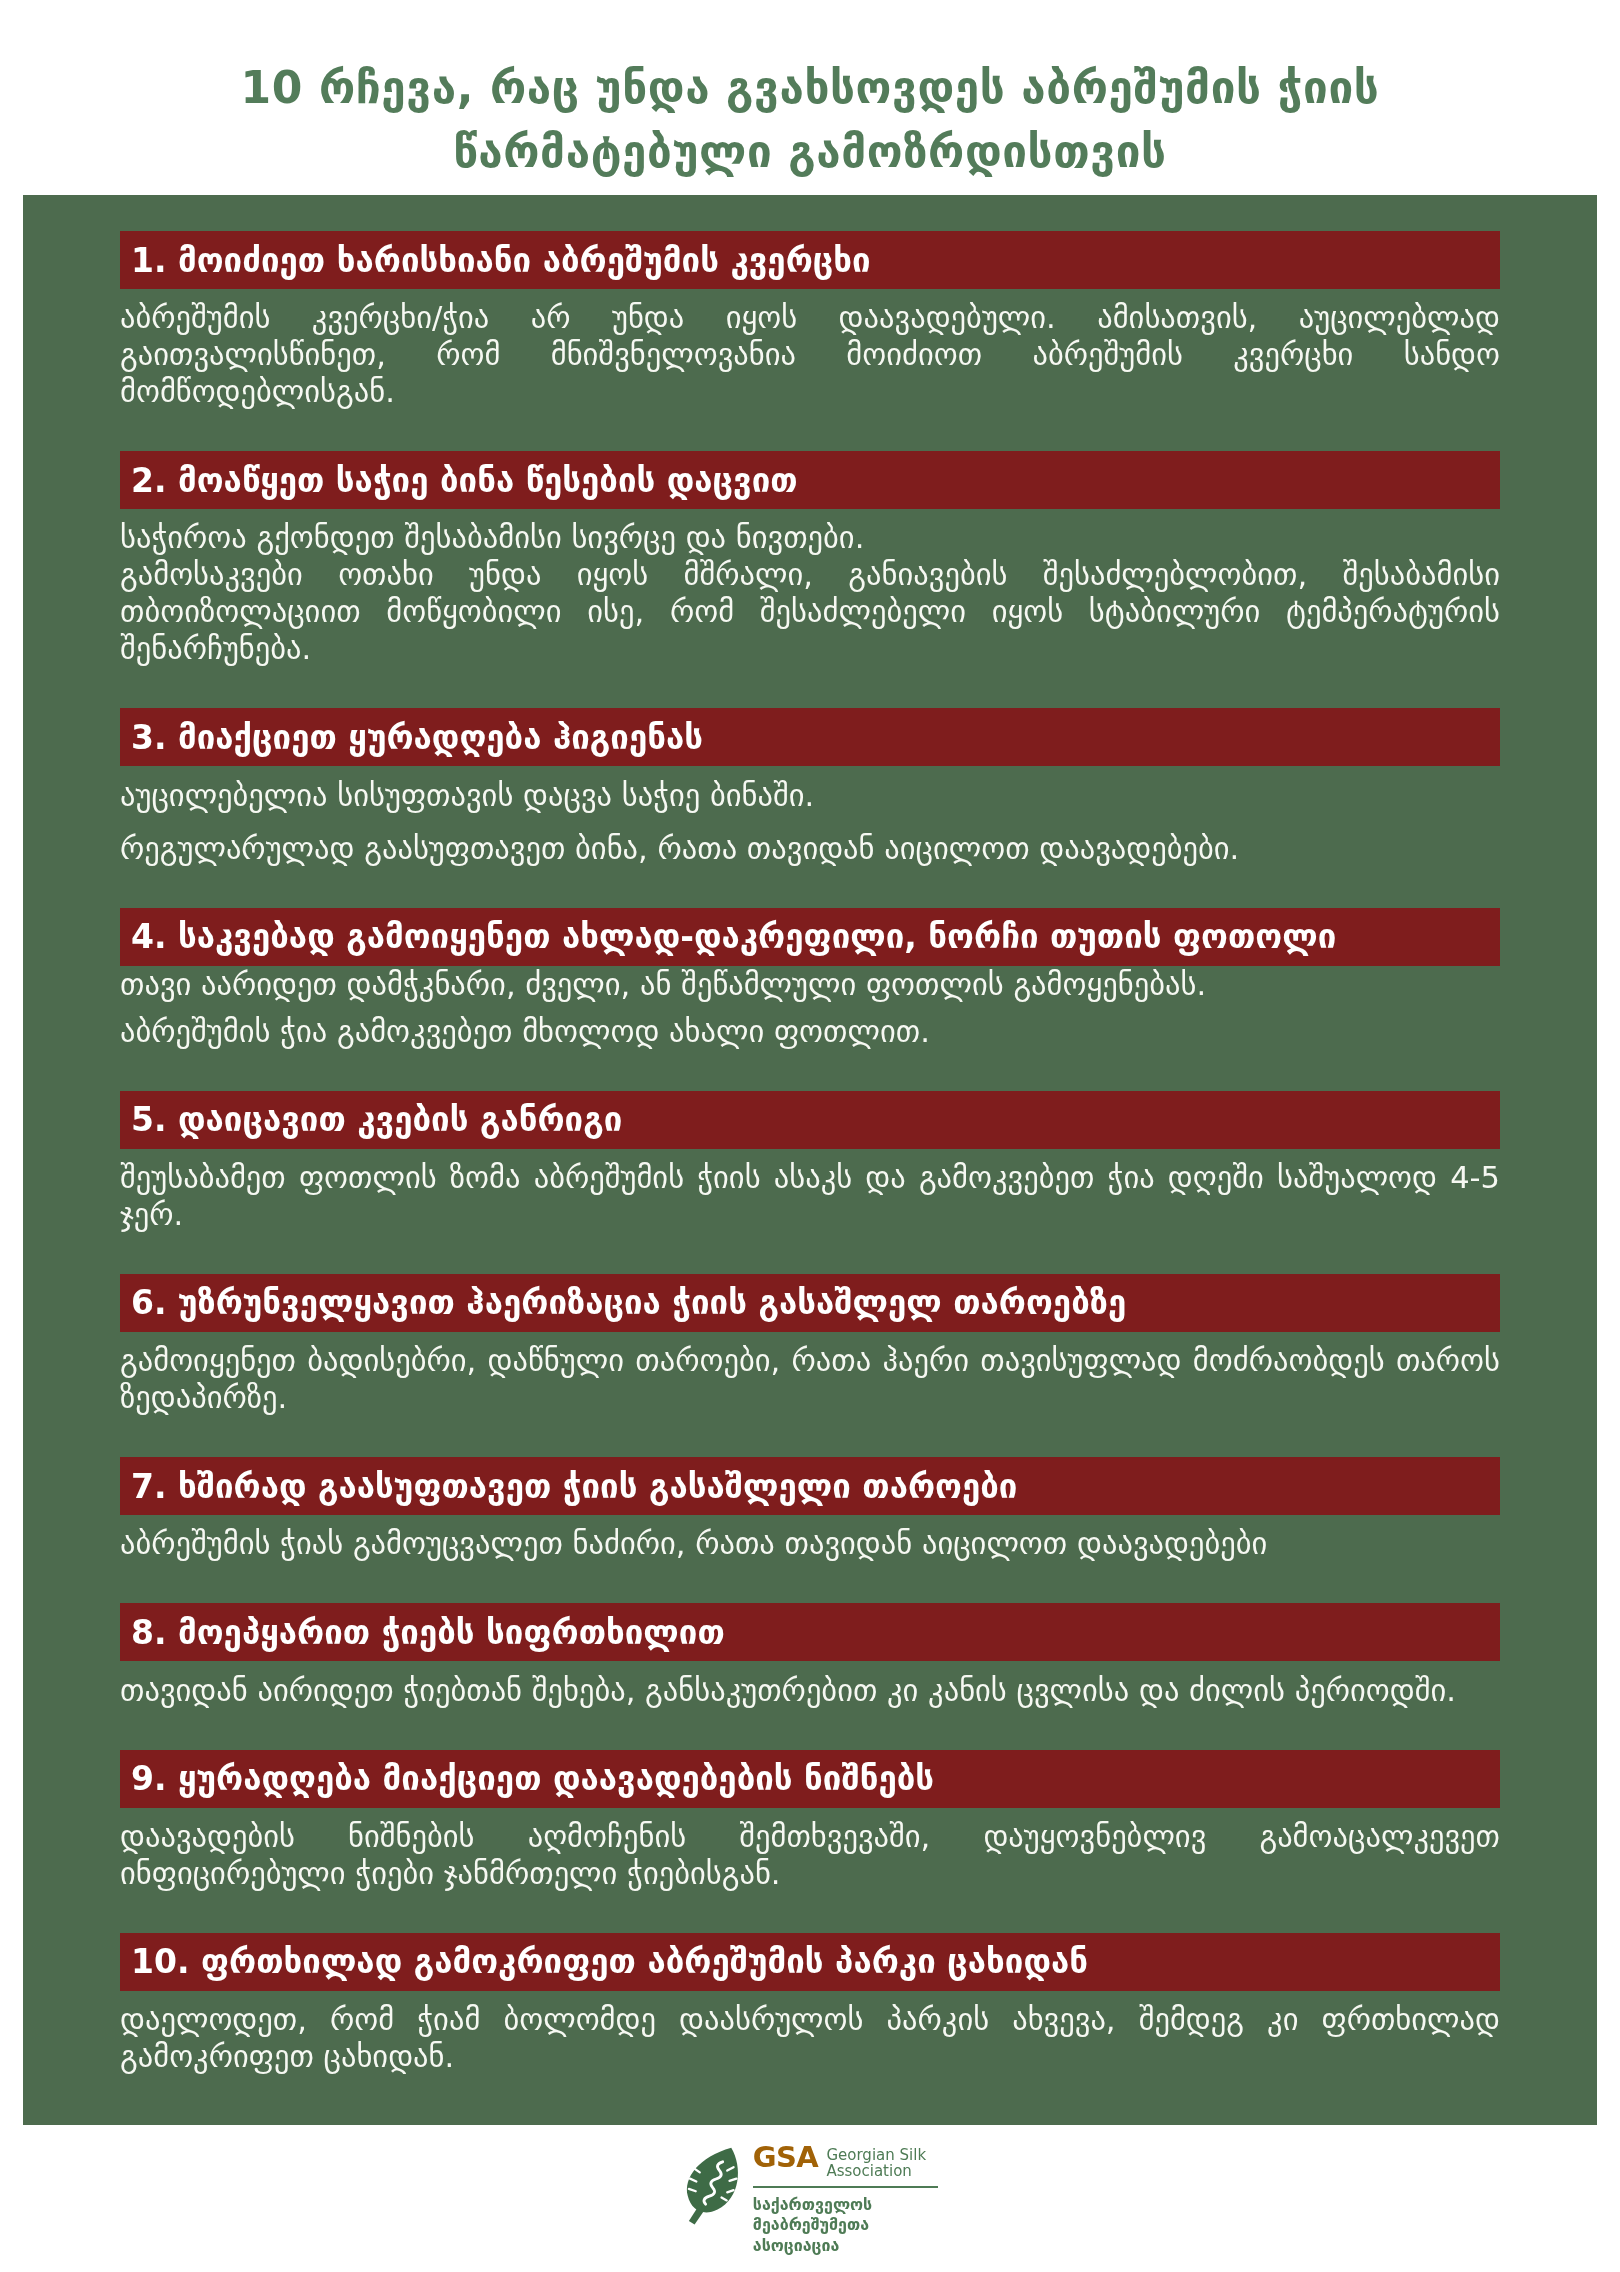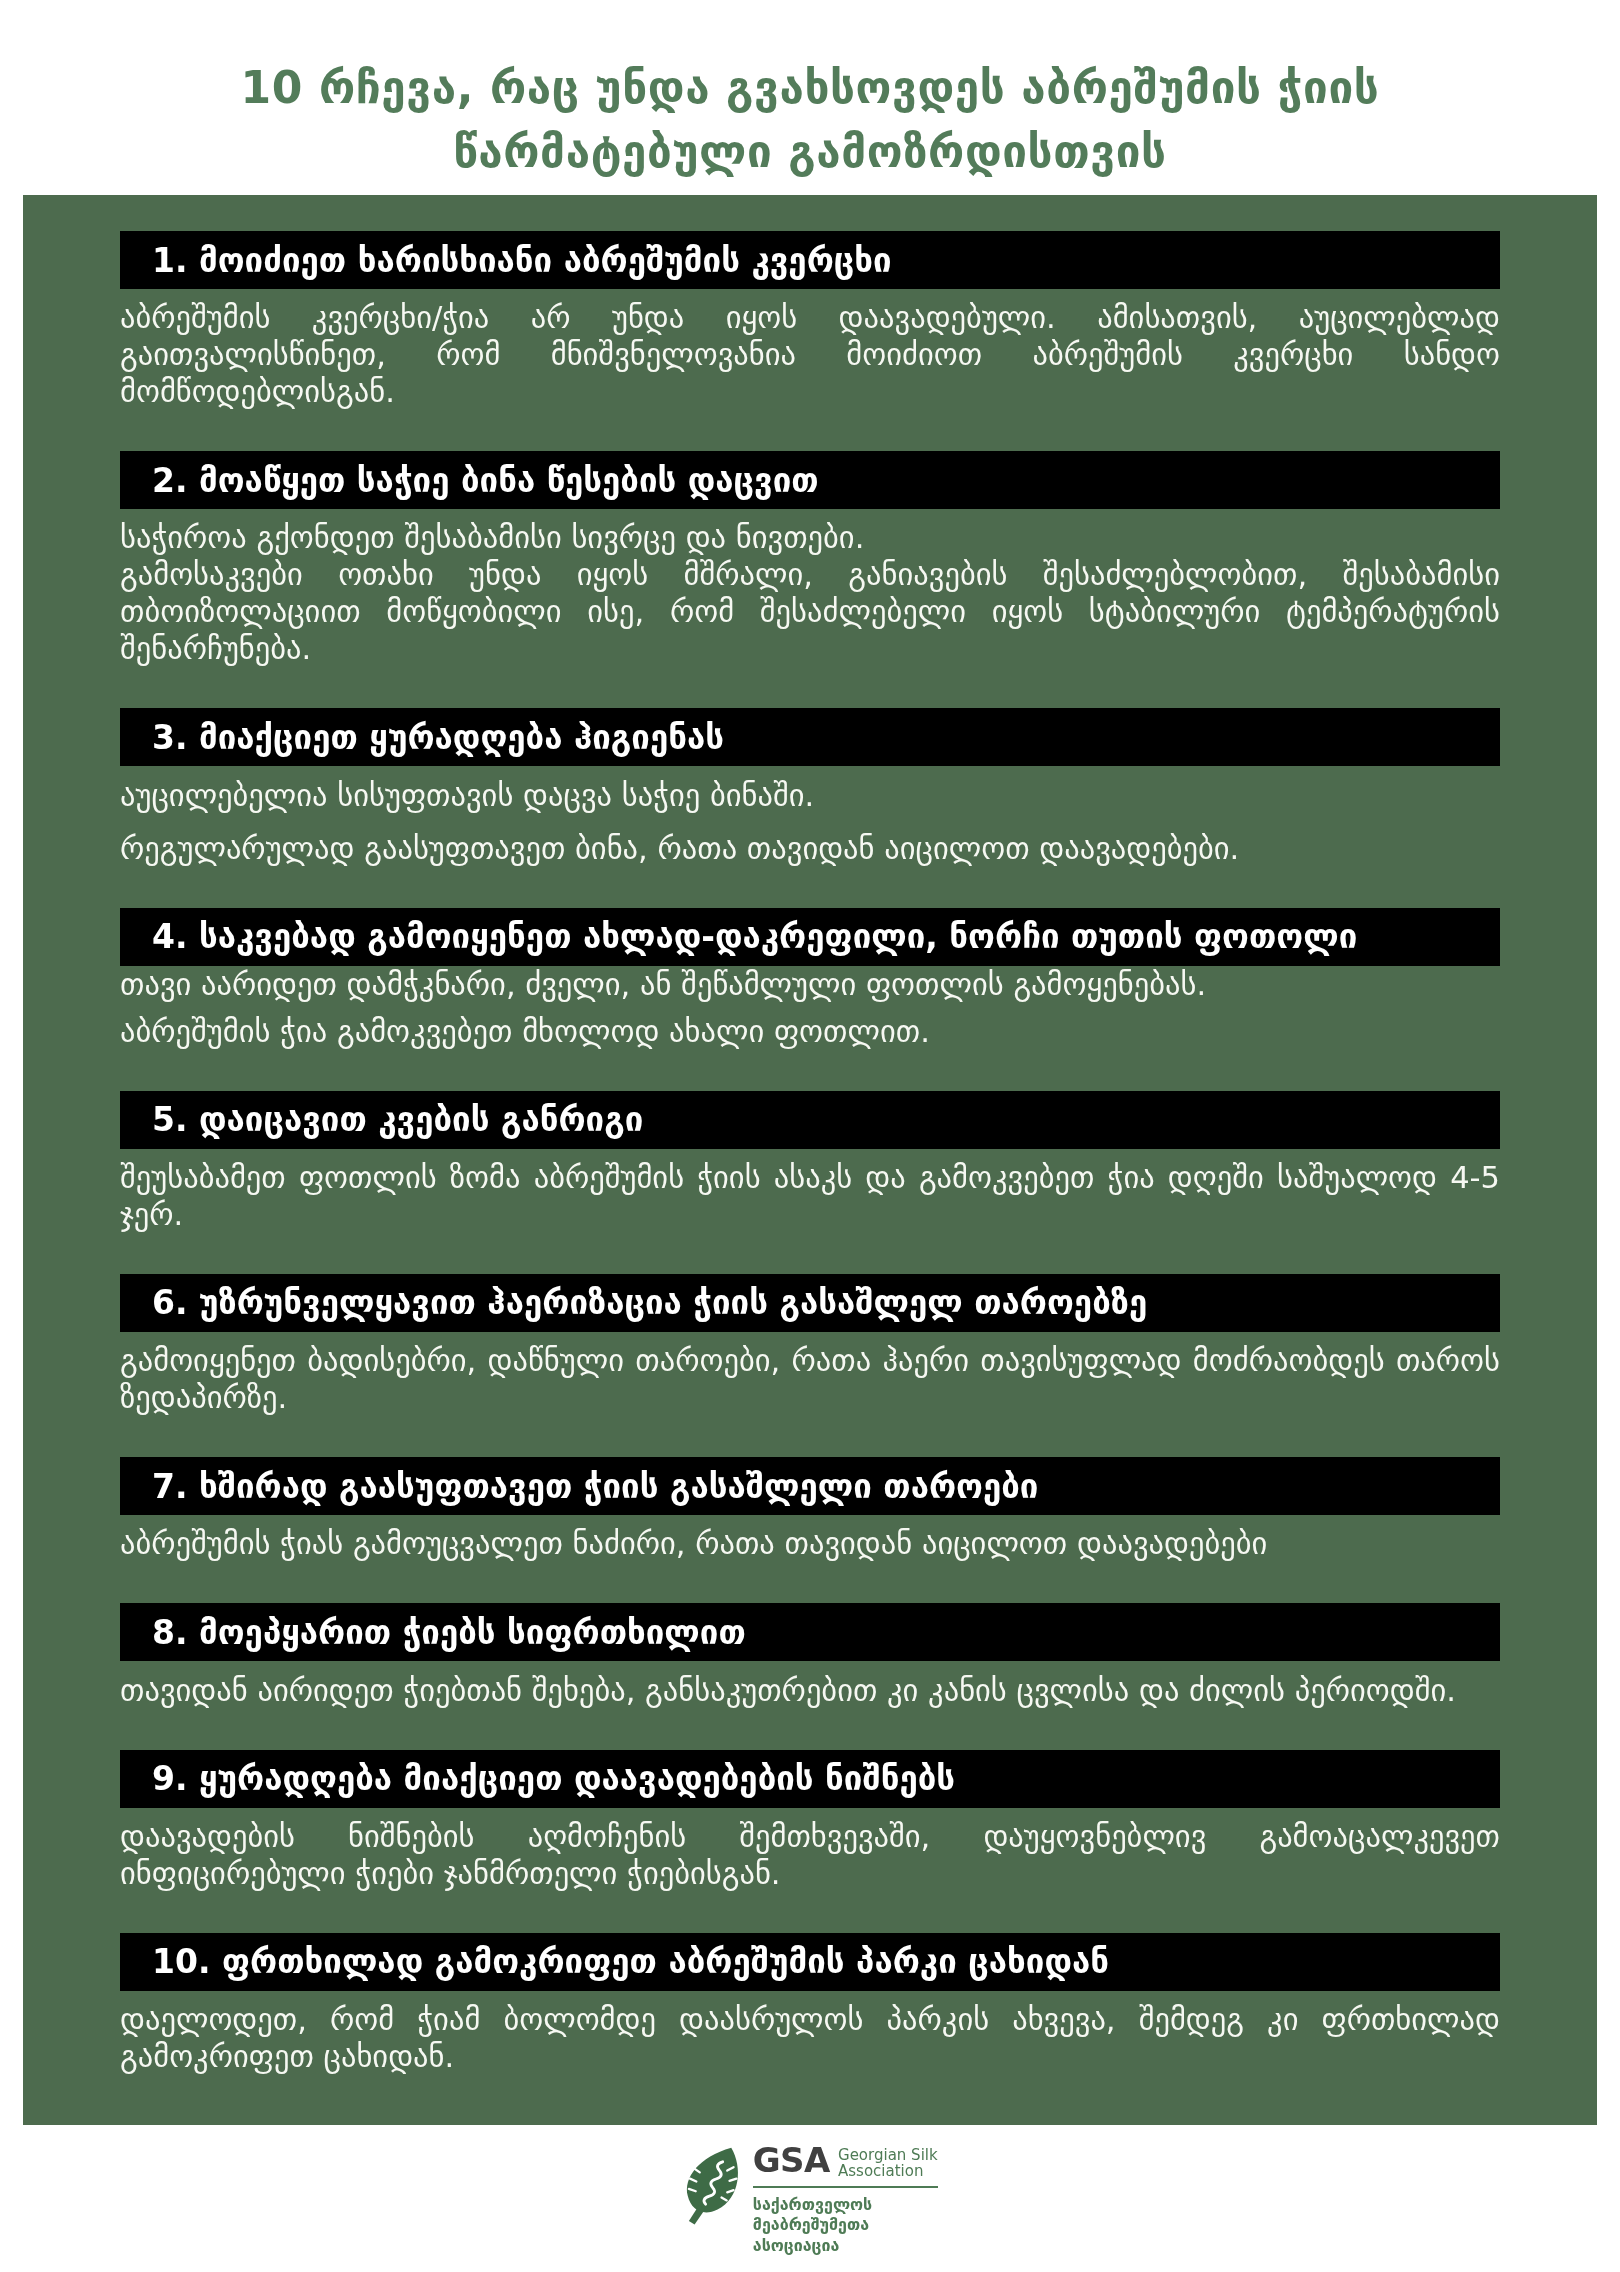--- a/index.html
+++ b/index.html
@@ -34,26 +34,26 @@
     top: 195px;
     width: 1574px;
     height: 1930px;
     background: #4d6b4e;
     box-sizing: border-box;
     padding: 36px 97px 0 97px;
   }
   .section { margin: 0 0 41px 0; }
   .section:last-child { margin-bottom: 16px; }
   .sec-head {
-    background: #000000;
+    background: #7f1d1d;
     height: 58px;
     display: flex;
     align-items: center;
     box-sizing: border-box;
-    padding-left: 32px;
+    padding-left: 11px;
     color: #ffffff;
     font-weight: bold;
     font-size: 33px;
     white-space: nowrap;
   }
   .sec-body p {
     margin: 10.2px 0 0 0;
     color: #f6f8f2;
     font-size: 30.5px;
     line-height: 37px;
@@ -66,23 +66,23 @@
     left: 0;
     width: 100%;
     display: flex;
     justify-content: center;
     align-items: flex-start;
   }
   .leaf-wrap { width: 63px; height: 83px; margin-right: 7.6px; }
   .logo-right { width: 185px; }
   .logo-top { display: flex; align-items: flex-start; }
   .gsa-acronym {
-    font-size: 34px;
-    font-weight: bold;
-    color: #404040;
+    font-size: 29px;
+    font-weight: bold;
+    color: #a16207;
     line-height: 0.95;
     letter-spacing: -0.6px;
   }
   .gsa-name {
     font-size: 15px;
     color: #4e7b55;
     line-height: 1.12;
     margin-left: 8.3px;
     padding-top: 2.5px;
   }

